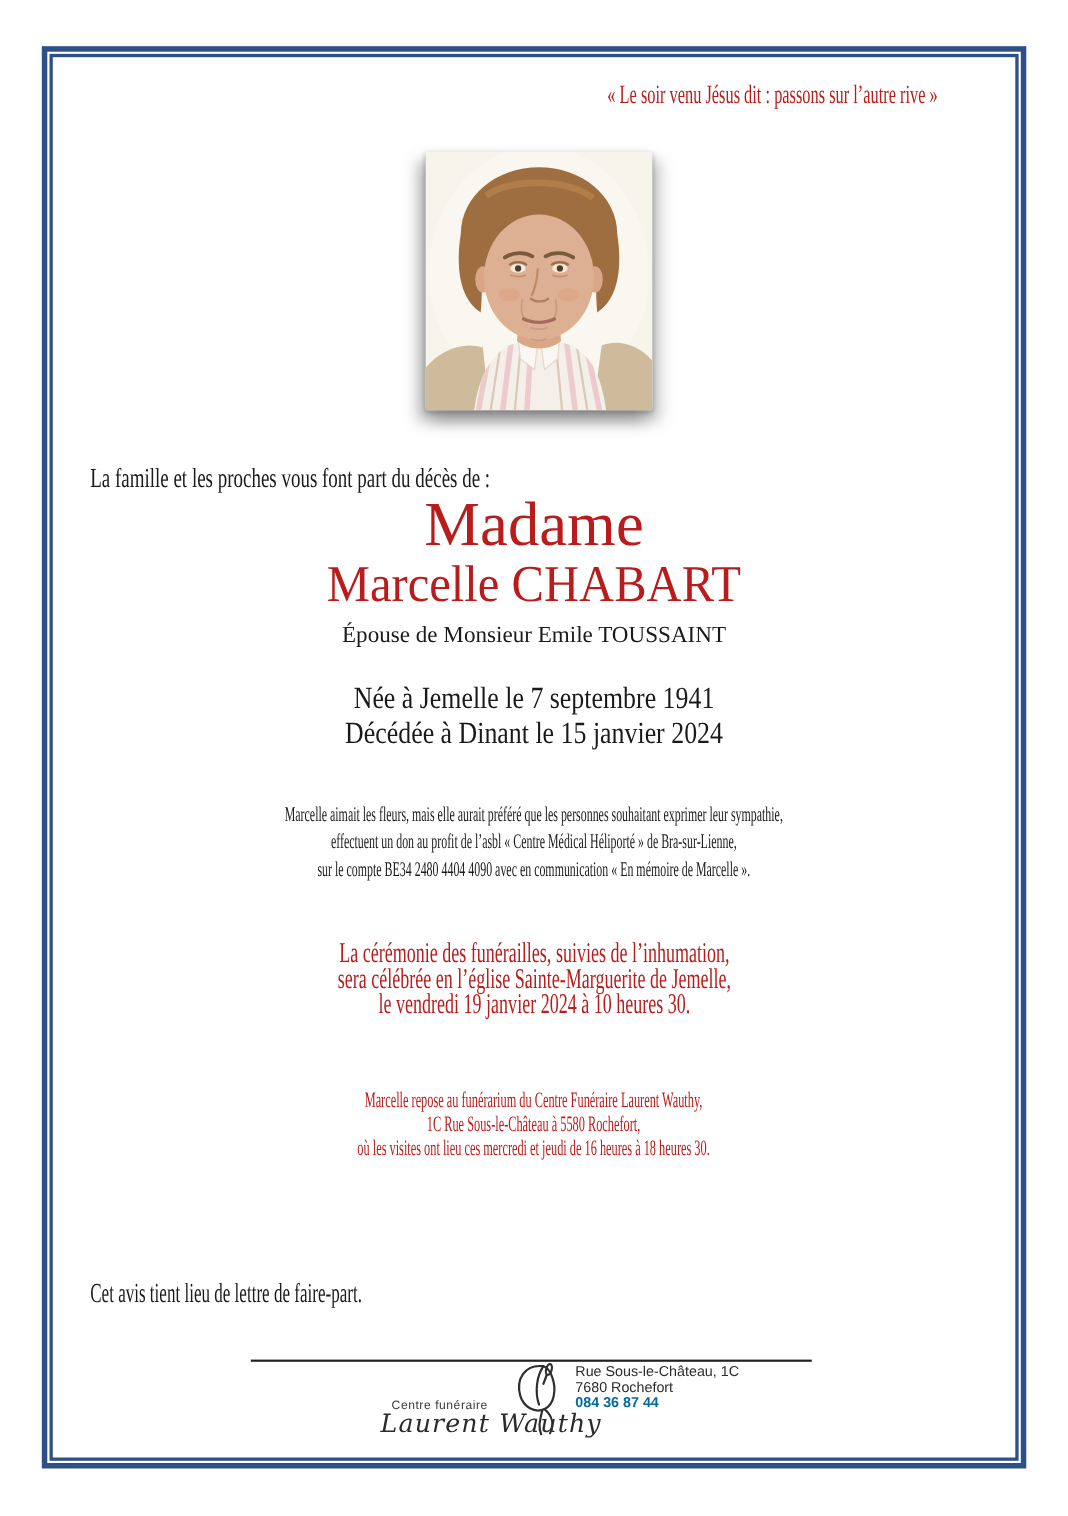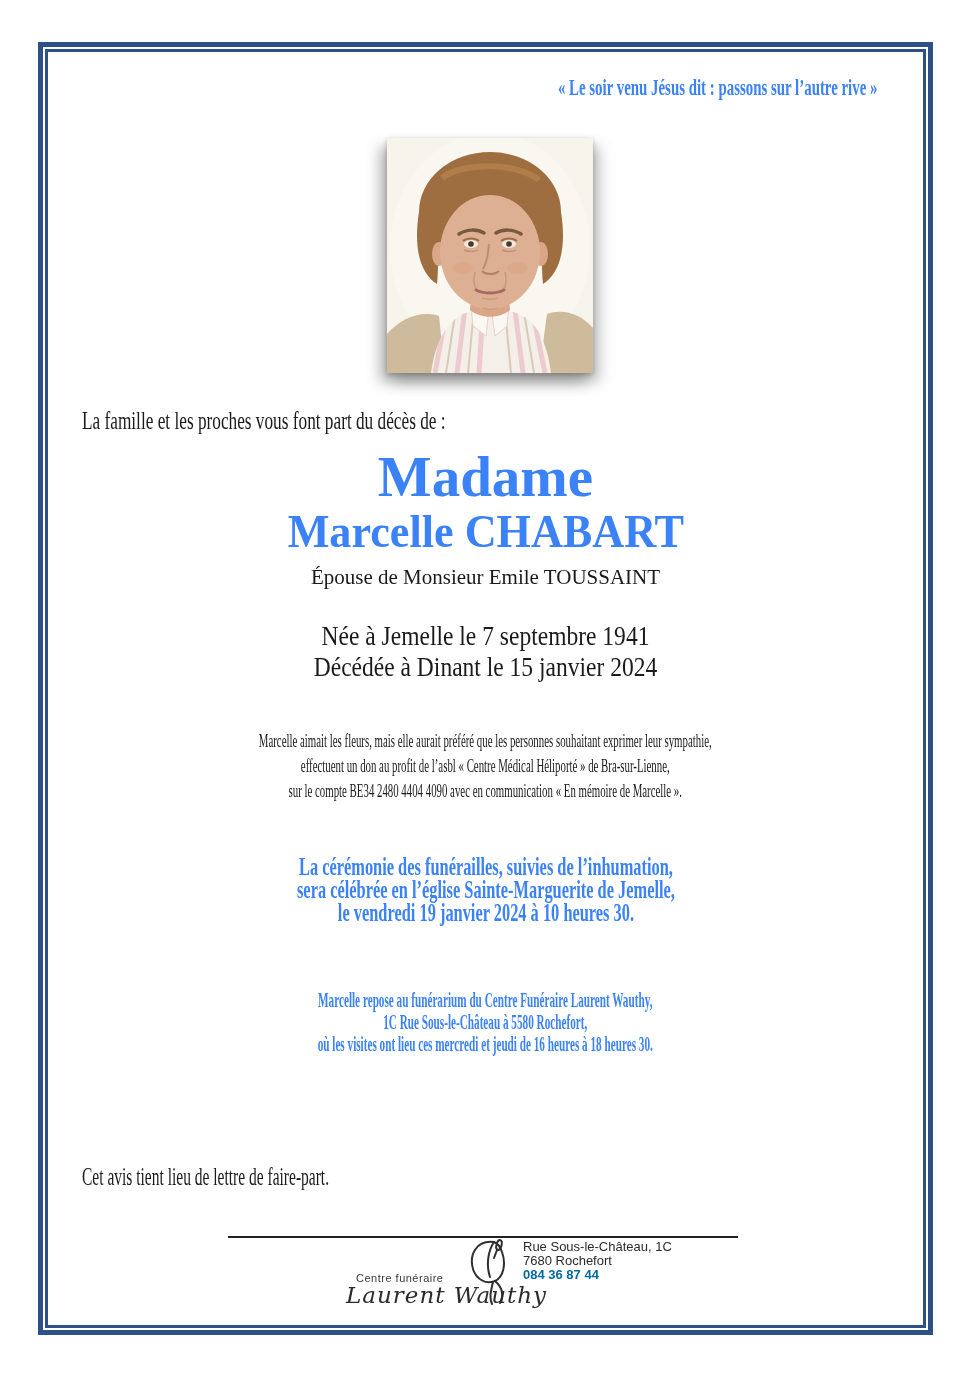--- a/index.html
+++ b/index.html
@@ -7,28 +7,28 @@
         font-family:"Liberation Serif","DejaVu Serif",serif;color:#1a1a1a;}
   
   .frame-outer{position:absolute;top:42px;left:38px;right:38px;bottom:43px;
                border:5px solid #2d5186;}
   .frame-inner{position:absolute;inset:2px;border:3px solid #2d5186;}
   
   .abs{position:absolute;}
   .cblk{left:0;right:0;text-align:center;}
   .sq{display:inline-block;white-space:nowrap;}
   .sql{display:inline-block;white-space:nowrap;transform-origin:left center;}
-  .b{font-weight:bold;color:#3b82f6;}
+  .b{font-weight:normal;color:#b91c1c;}
   
   #quote{top:74px;left:460px;width:440px;text-align:center;font-size:24px;line-height:26px;}
   #quote .sq{transform:scaleX(.62);}
   #photo{left:387px;top:138px;width:206px;height:235px;background:#f7f4ec;border-radius:2px;
          box-shadow:-7px 9px 14px rgba(90,90,90,.45),7px 9px 14px rgba(90,90,90,.35),0 2px 5px rgba(0,0,0,.25);}
   #photo svg{display:block;}
-  #intro{top:407px;left:82px;font-size:25px;text-align:center;}
+  #intro{top:422px;left:82px;font-size:25px;text-align:center;}
   #intro .sql{transform:scaleX(.69);}
   #title{top:452px;font-size:57px;line-height:50px;}
   #name{top:506px;font-size:47px;line-height:50px;}
   #name .sq{transform:scaleX(.94);}
   #spouse{top:560px;font-size:21px;line-height:34px;font-family:Liberation Serif, serif;}
   #dates{top:620px;font-size:28px;line-height:31px;}
   #dates .sq{transform:scaleX(.84);}
   #donation{top:728px;font-size:19px;line-height:25px;}
   #donation .sq{transform:scaleX(.57);}
   #ceremony{top:855px;font-size:26px;line-height:23px;}

